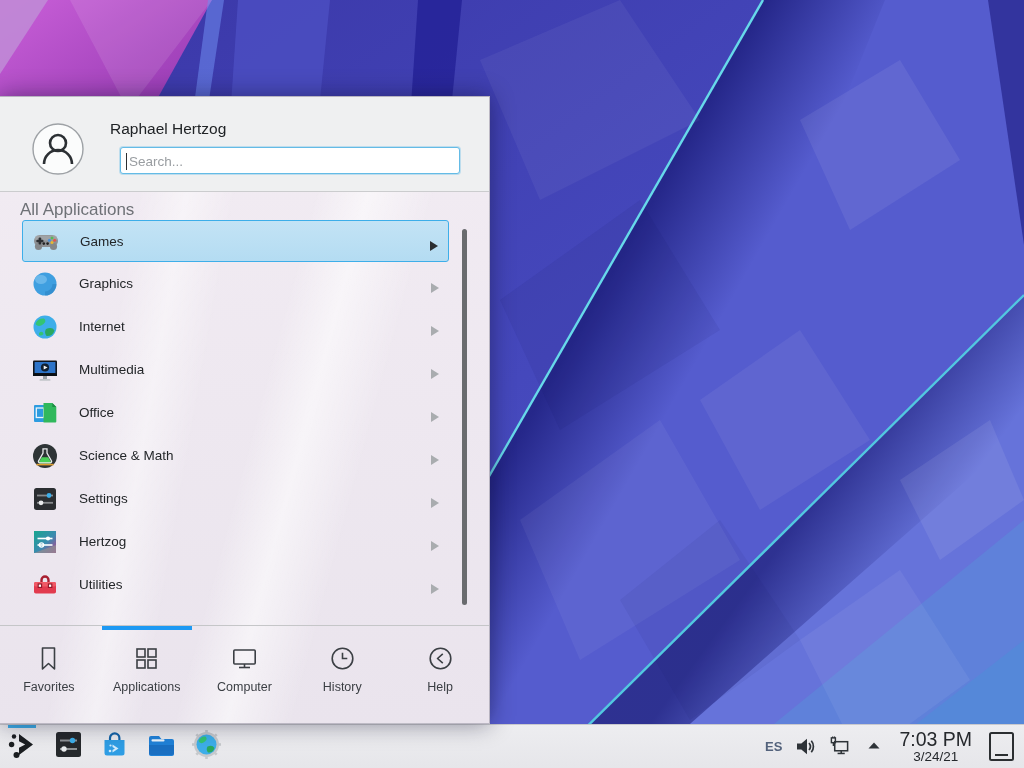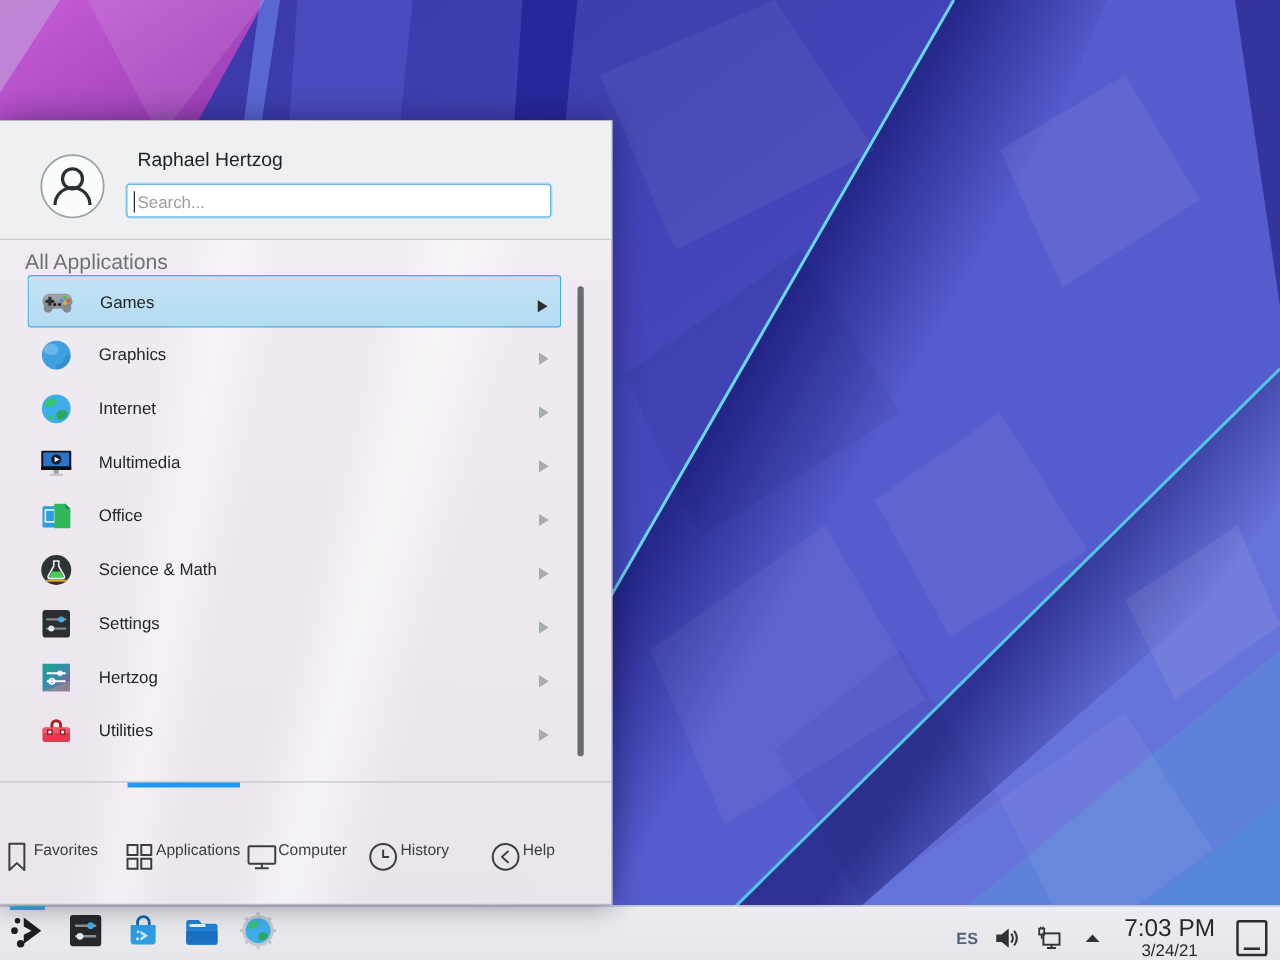--- a/index.html
+++ b/index.html
@@ -19,21 +19,21 @@
       linear-gradient(180deg,#f2ecf3,#eae4ed);
     box-shadow:0 0 22px rgba(10,10,40,.45);
     border:1px solid rgba(90,90,110,.35);border-left:none;box-sizing:border-box;
   }
   .panel-header{
     position:absolute;left:0;top:0;width:100%;height:95px;
     background:#eff0f1;border-bottom:1px solid #cbccce;box-sizing:border-box;
   }
   .avatar{position:absolute;left:32px;top:26px;width:52px;height:52px;}
   .user-name{position:absolute;left:110px;top:23px;font-size:15.5px;color:#202326;}
-  .search-wrap{position:absolute;left:101px;top:50px;width:340px;height:27px;
+  .search-wrap{position:absolute;left:120px;top:50px;width:340px;height:27px;
     background:#ffffff;border:1px solid #64bbe6;border-radius:3px;box-sizing:border-box;
     box-shadow:0 0 0 1px rgba(100,187,230,.35);}
   .search-wrap input{
     position:absolute;left:6px;top:1px;width:320px;height:23px;border:none;outline:none;
     font-family:"Liberation Sans","DejaVu Sans",sans-serif;font-size:13.5px;color:#2b2e31;background:transparent;}
   .search-wrap input::placeholder{color:#999da1;}
   .search-caret{position:absolute;left:5px;top:5px;width:1px;height:17px;background:#2b2e31;}
 
   .section-label{position:absolute;left:20px;top:103px;font-size:17px;color:#6e7176;}
 
@@ -48,32 +48,32 @@
   .cat-arrow{position:absolute;right:10px;top:16px;width:8px;height:10px;}
   .cat-arrow polygon{fill:#a9acaf;}
   .cat-row.selected .cat-arrow polygon{fill:#2b2e31;}
 
   .scrollbar{position:absolute;left:462px;top:132px;width:5px;height:376px;
     background:#696b6e;border-radius:3px;}
 
   .tab-bar{
     position:absolute;left:0;top:528px;width:100%;height:100px;
     border-top:1px solid #c5c6c8;box-sizing:border-box;display:flex;}
-  .tab{position:relative;flex:1 1 0;display:flex;flex-direction:row;align-items:center;}
+  .tab{position:relative;flex:1 1 0;display:flex;flex-direction:column;align-items:center;}
   .tab .tab-icon{margin-top:19px;width:27px;height:27px;}
   .tab .tab-label{margin-top:8px;font-size:12.5px;color:#3a3e43;}
   .tab.active .tab-indicator{
     position:absolute;top:0;left:4%;width:92%;height:4px;background:#1d99f3;}
 
   
   .taskbar{
     position:absolute;left:0;top:724px;width:1024px;height:44px;z-index:2;
     background:linear-gradient(180deg,#ededf0,#e6e6ea);
     border-top:1px solid #c9c9cd;box-sizing:border-box;
-    display:flex;align-items:flex-end;}
+    display:flex;align-items:center;}
   .tb-left{display:flex;align-items:center;gap:14px;padding-left:6px;}
   .tb-btn{position:relative;width:32px;height:43px;display:flex;align-items:center;justify-content:center;}
   .tb-btn svg{width:31px;height:31px;}
   .tb-active-line{position:absolute;top:0;left:2px;width:28px;height:3px;background:#3daee9;}
   .tb-right{margin-left:auto;display:flex;align-items:center;gap:13px;padding-right:9px;}
   .kbd-layout{font-size:13px;font-weight:bold;color:#53627c;}
   .tray-icon{width:21px;height:21px;display:flex;align-items:center;justify-content:center;}
   .clock{text-align:center;color:#25282c;line-height:1.05;margin-left:2px;}
   .clock .time{font-size:19.5px;}
   .clock .date{font-size:13.5px;}

